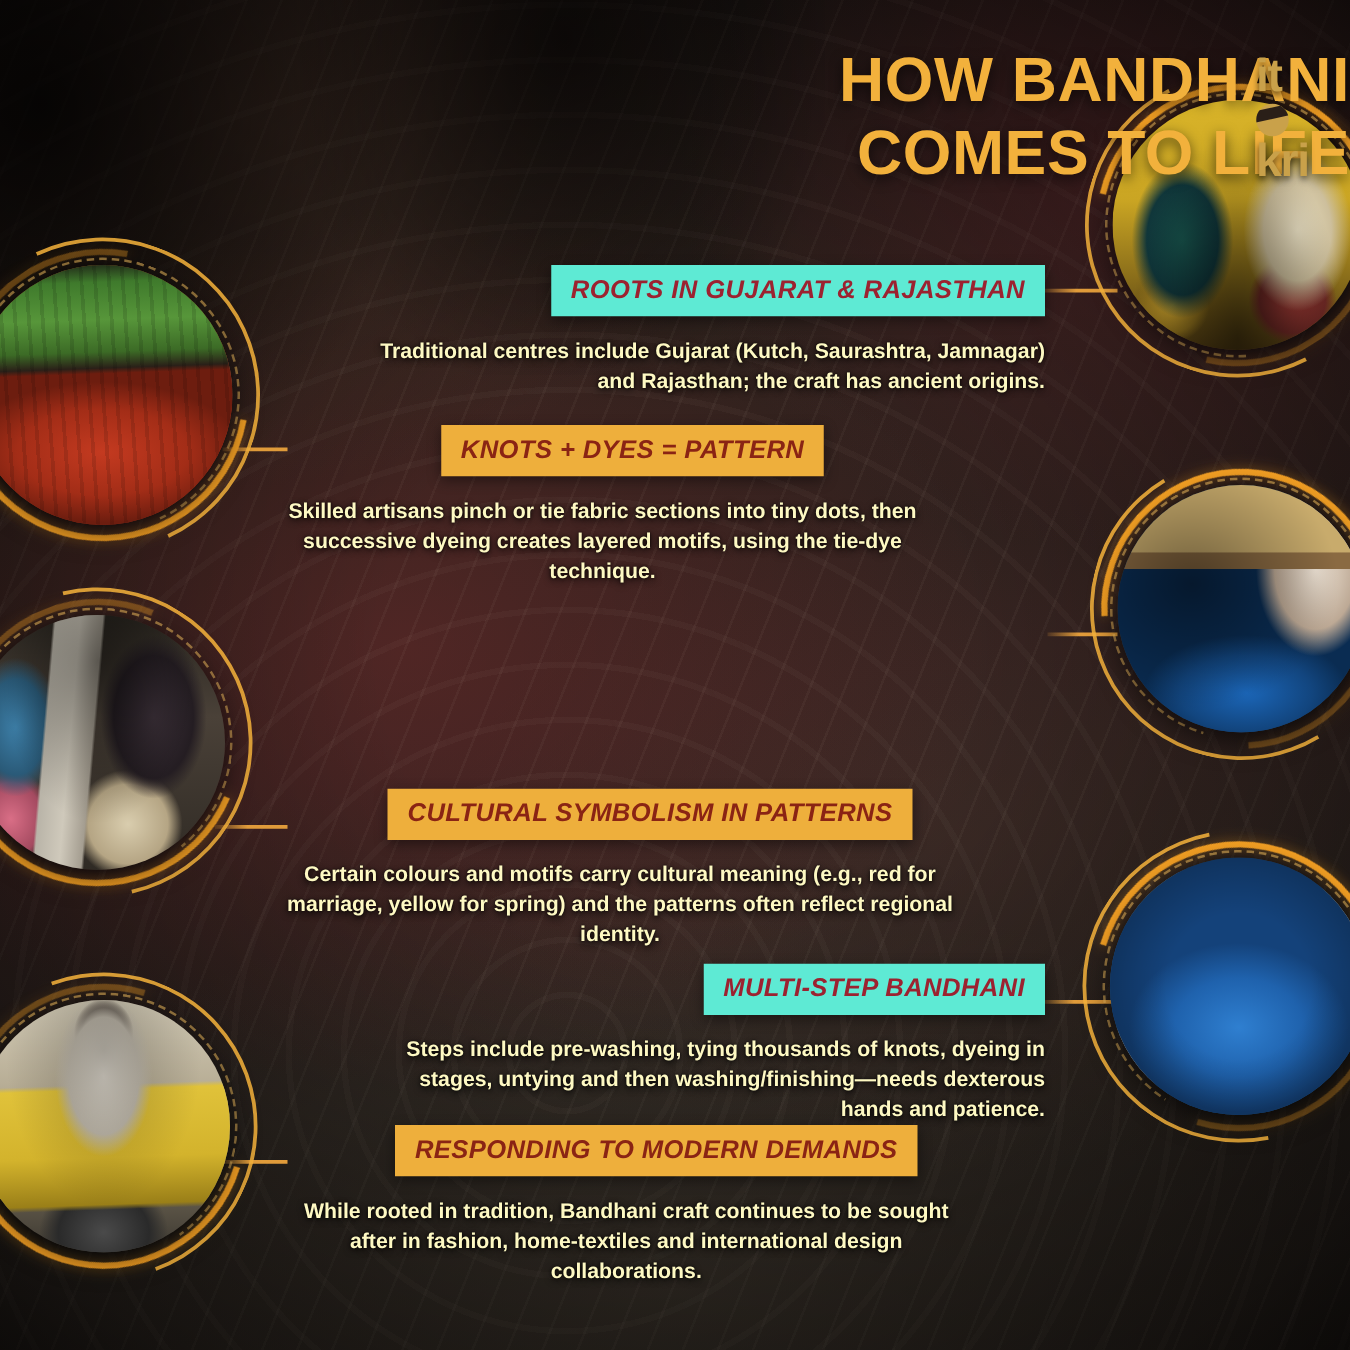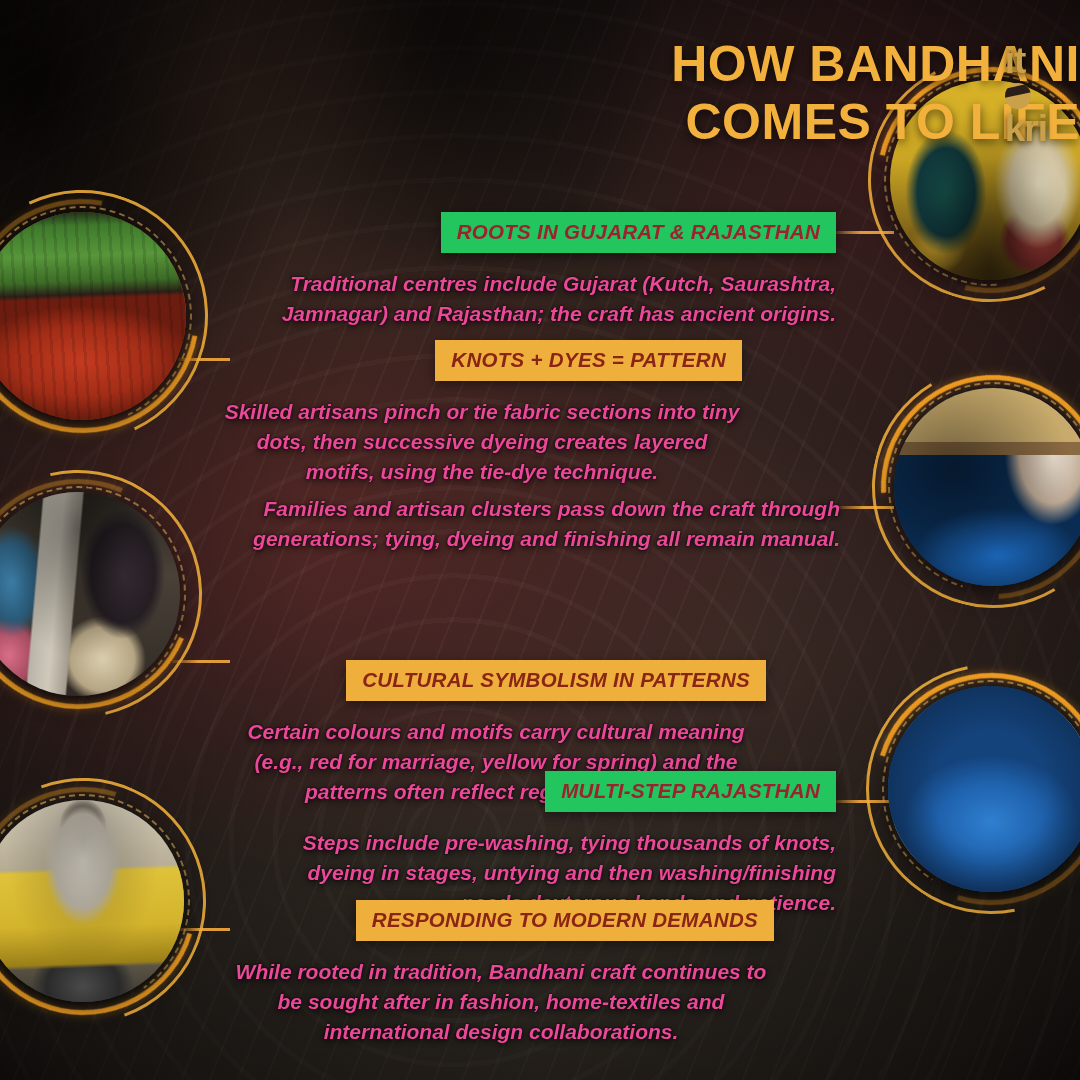--- a/index.html
+++ b/index.html
@@ -242,36 +242,35 @@
   .chip {
     display: inline-block;
     padding: 8px 16px 9px;
     font-size: 20.5px;
     font-weight: 800;
     font-style: italic;
     letter-spacing: .3px;
     white-space: nowrap;
     box-shadow: 0 3px 10px rgba(0,0,0,.45);
   }
-  .chip.cream { background: #22c55e; color: #9C2230; }
+  .chip.cream { background: #5eead4; color: #9C2230; }
   .chip.amber { background: #EEAF3C; color: #8A2414; }
 
   .body {
     margin-top: 16px;
-    color: #ec4899;
-    font-size: 21px;
+    color: #fef9c3;
+    font-size: 17px;
     font-weight: 700;
     line-height: 1.42;
     text-shadow: 0 2px 6px rgba(0,0,0,.85), 0 0 2px rgba(0,0,0,.9);
-    font-style: italic;
   }
   .align-right { text-align: right; }
   .align-left  { text-align: center; }
   .chip-right  { text-align: right; }
-  .chip-left   { text-align: right; padding-left: 48px; }
+  .chip-left   { text-align: center; padding-left: 48px; }
 </style>
 </head>
 <body>
 
 <div id="poster">
 
   <div class="bg-base"></div>
   <div class="bg-folds"></div>
   <div class="bg-dark-left"></div>
   <div class="bg-dark-topmid"></div>
@@ -357,33 +356,32 @@
   </div>
 
   <div class="block" style="left:222px; top:340px; width:520px;">
     <div class="chip-left">
       <span class="chip amber">KNOTS + DYES = PATTERN</span>
     </div>
     <div class="body align-left">Skilled artisans pinch or tie fabric sections into tiny dots, then successive dyeing creates layered motifs, using the tie-dye technique.</div>
   </div>
 
   <div class="block" style="left:240px; top:478px; width:600px;">
-    <div class="body align-right">Families and artisan clusters pass down the craft through generations; tying, dyeing and finishing all remain manual.</div>
-  </div>
-
-  <div class="block" style="left:226px; top:631px; width:540px;margin-top:29px;">
+  </div>
+
+  <div class="block" style="left:226px; top:631px; width:540px;">
     <div class="chip-left">
       <span class="chip amber">CULTURAL SYMBOLISM IN PATTERNS</span>
     </div>
     <div class="body align-left">Certain colours and motifs carry cultural meaning (e.g., red for marriage, yellow for spring) and the patterns often reflect regional identity.</div>
   </div>
 
   <div class="block" style="left:300px; top:771px; width:536px;">
     <div class="chip-right">
-      <span class="chip cream">MULTI-STEP RAJASTHAN</span>
+      <span class="chip cream">MULTI-STEP BANDHANI</span>
     </div>
     <div class="body align-right">Steps include pre-washing, tying thousands of knots, dyeing in stages, untying and then washing/finishing—needs dexterous hands and patience.</div>
   </div>
 
   <div class="block" style="left:228px; top:900px; width:546px;">
     <div class="chip-left">
       <span class="chip amber">RESPONDING TO MODERN DEMANDS</span>
     </div>
     <div class="body align-left">While rooted in tradition, Bandhani craft continues to be sought after in fashion, home-textiles and international design collaborations.</div>
   </div>

